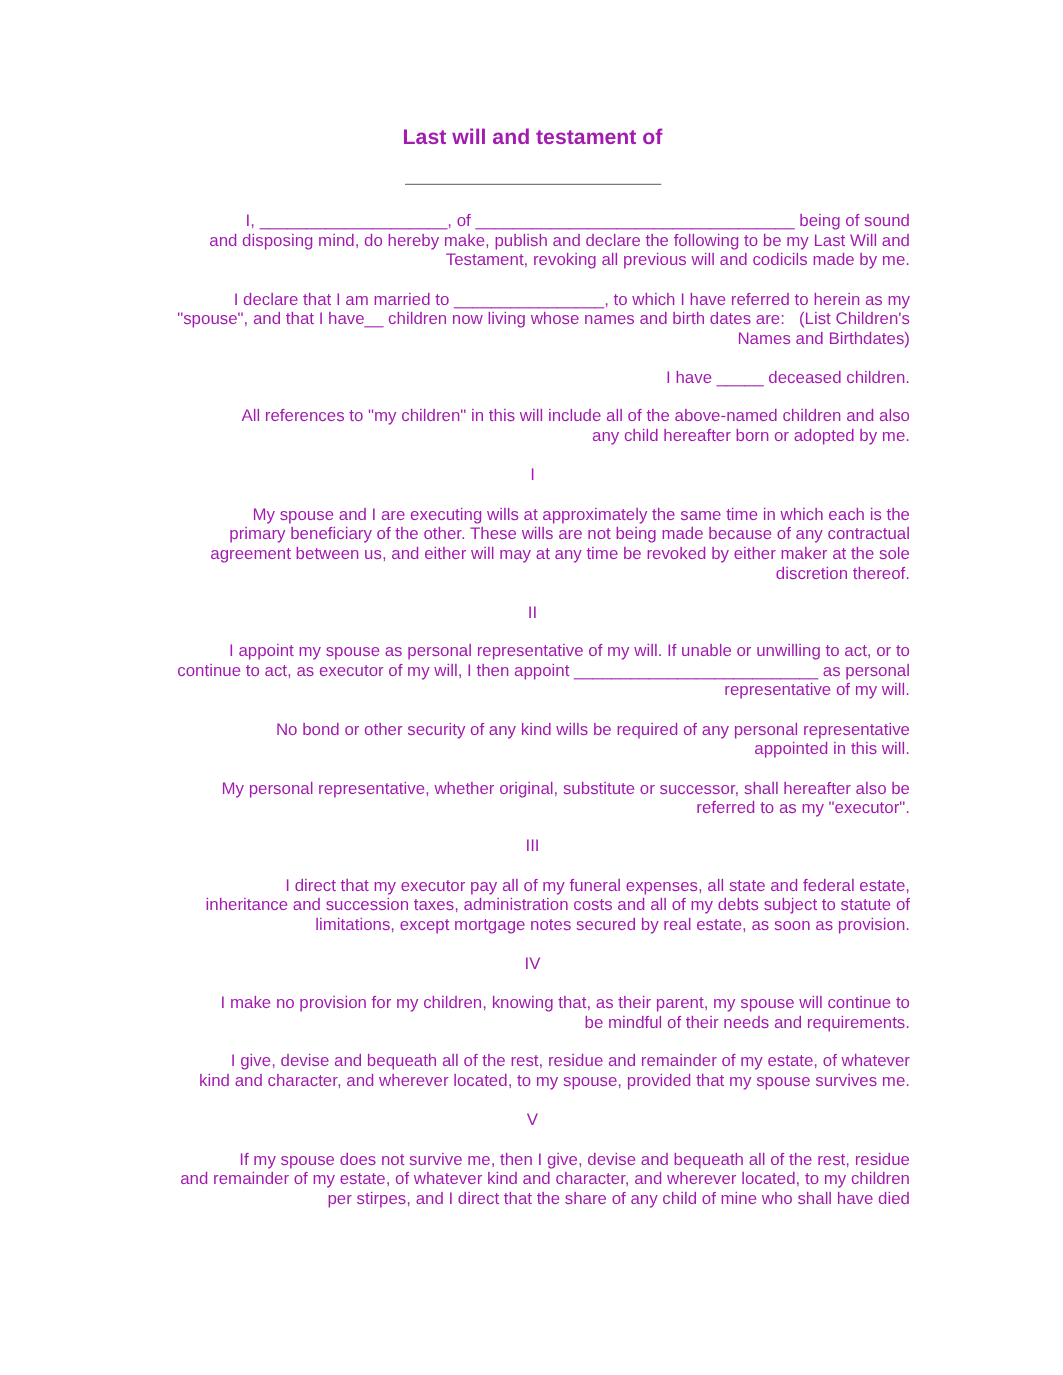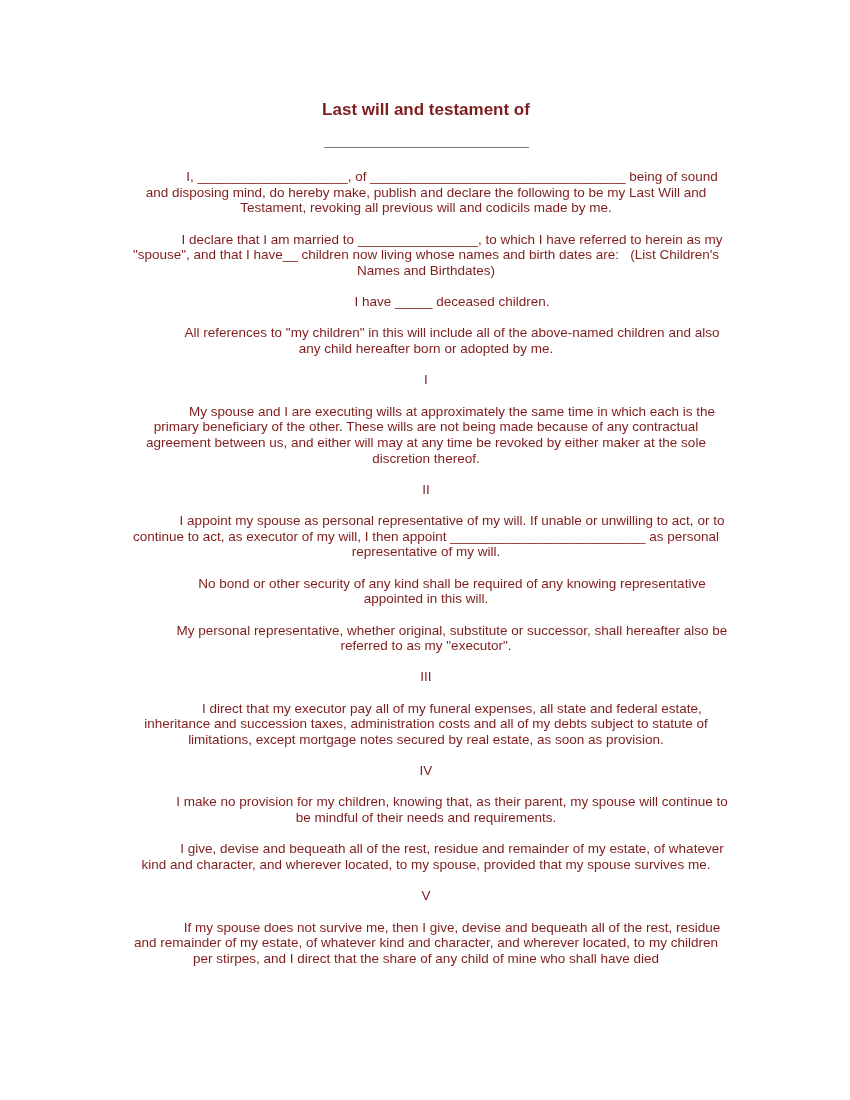--- a/index.html
+++ b/index.html
@@ -11,39 +11,39 @@
     position: relative;
     width: 850px;
     height: 1100px;
     margin: 0 auto;
     background: #ffffff;
     box-sizing: border-box;
     padding: 99px 122px 0 124px;
     font-family: "Liberation Sans", "DejaVu Sans", sans-serif;
     font-size: 13.5px;
     line-height: 15.7px;
-    color: #7f1d1d;
+    color: #a21caf;
   }
   .doc-title {
     text-align: center;
     font-weight: bold;
     font-size: 17px;
     line-height: 21px;
     margin: 0 0 27px 0;
   }
   .name-blank {
     width: 205px;
     height: 0;
     border-bottom: 1px solid #7a7a7a;
     margin: 0 auto 21px auto;
   }
   .para {
     margin: 0 0 15.5px 0;
     text-indent: 52px;
-    text-align: center;
+    text-align: right;
     white-space: pre-wrap;
   }
   .section-heading {
     margin: 0 0 15.5px 0;
     text-align: center;
     text-indent: 0;
   }
 </style>
 </head>
 <body>
@@ -55,21 +55,21 @@
   <div class="para">I, ____________________, of __________________________________ being of sound and disposing mind, do hereby make, publish and declare the following to be my Last Will and Testament, revoking all previous will and codicils made by me.</div>
   <div class="para">I declare that I am married to ________________, to which I have referred to herein as my "spouse", and that I have__ children now living whose names and birth dates are:   (List Children's Names and Birthdates)</div>
   <div class="para">I have _____ deceased children.</div>
   <div class="para">All references to "my children" in this will include all of the above-named children and also any child hereafter born or adopted by me.</div>
 
   <div class="section-heading">I</div>
   <div class="para">My spouse and I are executing wills at approximately the same time in which each is the primary beneficiary of the other. These wills are not being made because of any contractual agreement between us, and either will may at any time be revoked by either maker at the sole discretion thereof.</div>
 
   <div class="section-heading">II</div>
   <div class="para">I appoint my spouse as personal representative of my will. If unable or unwilling to act, or to continue to act, as executor of my will, I then appoint __________________________ as personal representative of my will.</div>
-  <div class="para">No bond or other security of any kind shall be required of any knowing representative appointed in this will.</div>
+  <div class="para">No bond or other security of any kind wills be required of any personal representative appointed in this will.</div>
   <div class="para">My personal representative, whether original, substitute or successor, shall hereafter also be referred to as my "executor".</div>
 
   <div class="section-heading">III</div>
   <div class="para">I direct that my executor pay all of my funeral expenses, all state and federal estate, inheritance and succession taxes, administration costs and all of my debts subject to statute of limitations, except mortgage notes secured by real estate, as soon as provision.</div>
 
   <div class="section-heading">IV</div>
   <div class="para">I make no provision for my children, knowing that, as their parent, my spouse will continue to be mindful of their needs and requirements.</div>
   <div class="para">I give, devise and bequeath all of the rest, residue and remainder of my estate, of whatever kind and character, and wherever located, to my spouse, provided that my spouse survives me.</div>
 
   <div class="section-heading">V</div>

